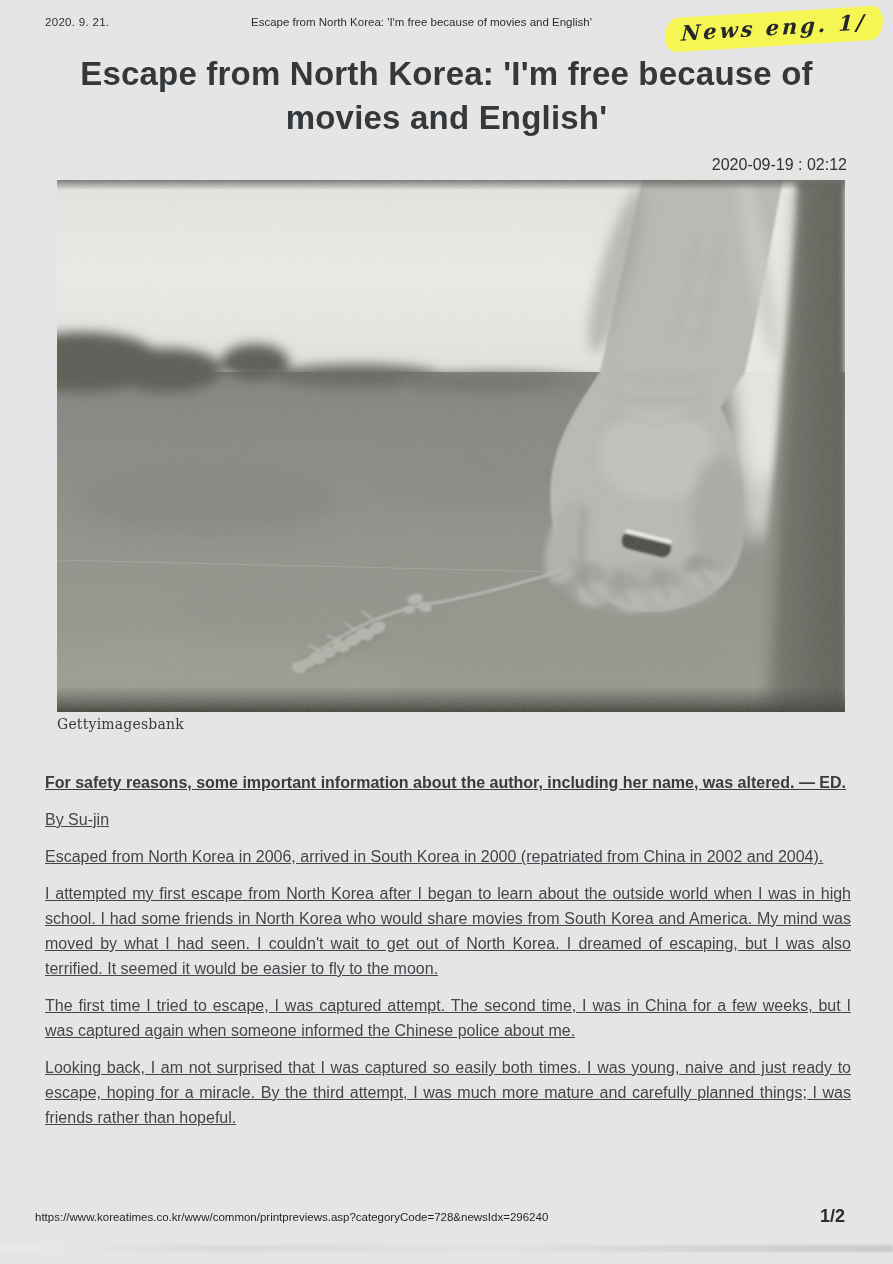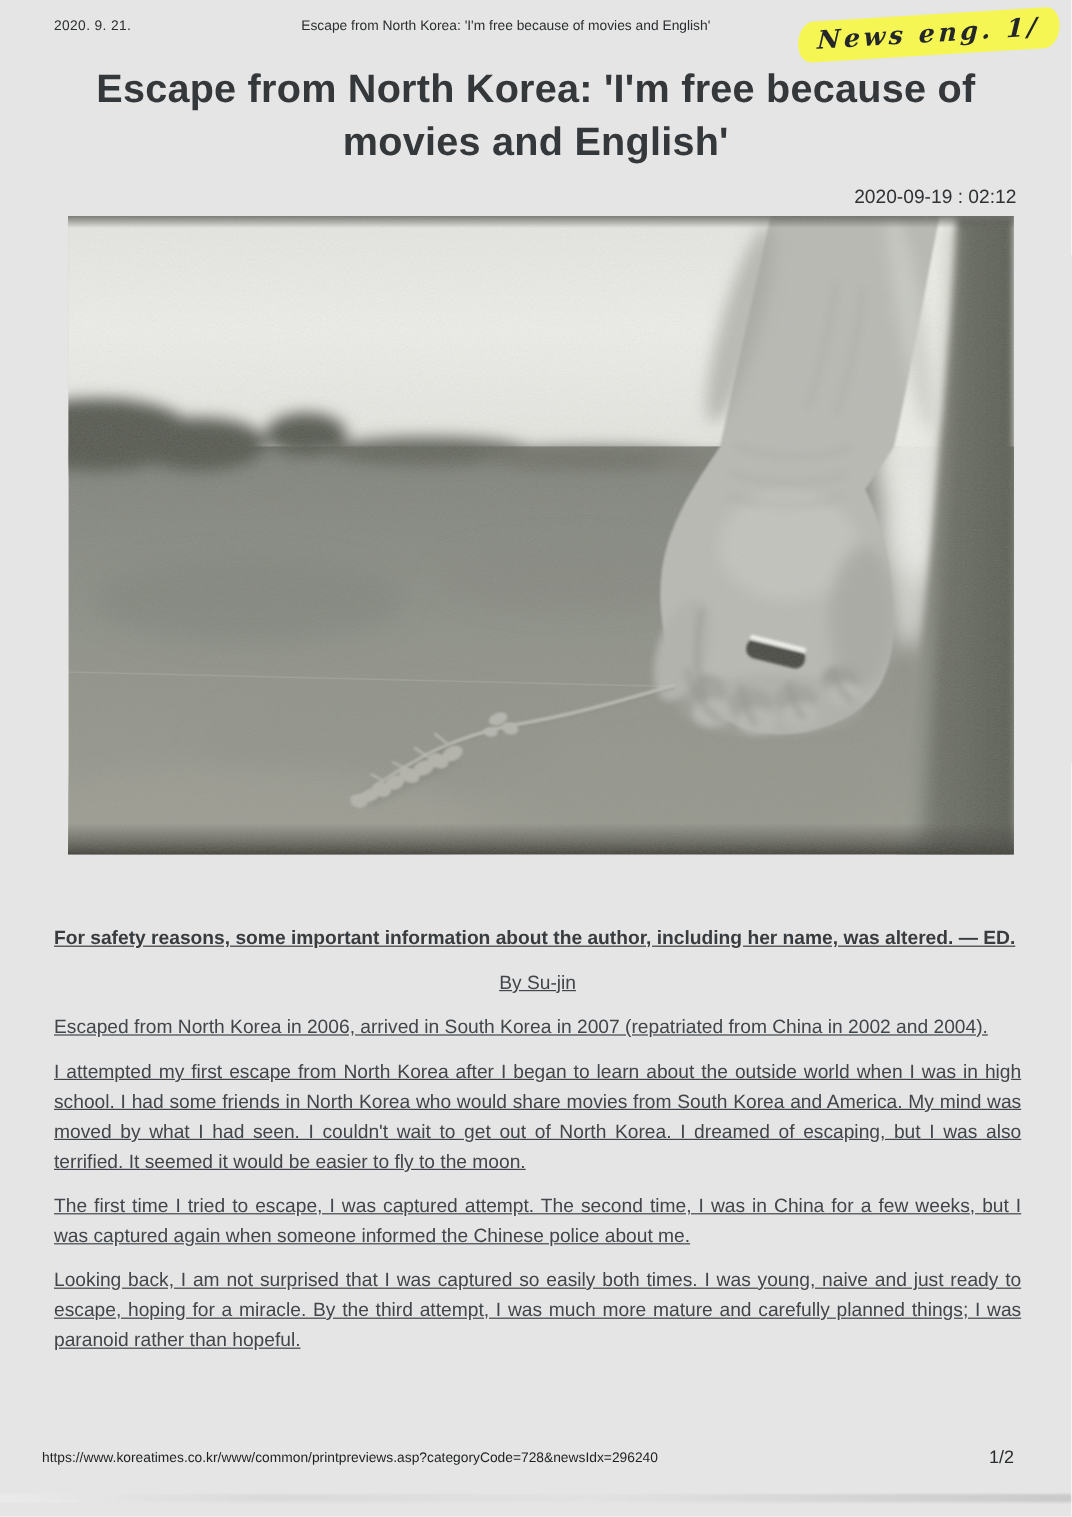--- a/index.html
+++ b/index.html
@@ -28,28 +28,28 @@
   
   figure{margin:0;position:absolute;top:180px;left:57px;width:788px;}
   figure svg{display:block;}
   figcaption{
     margin-top:4px;font-family:"DejaVu Serif",serif;font-size:14px;color:#3b3b3b;letter-spacing:.2px;
   }
   
   .content{position:absolute;top:770px;left:45px;width:806px;}
   .content p{margin:0 0 12px 0;font-size:16px;line-height:25px;text-align:justify;color:#42464a;text-decoration:underline;}
   .content p.note{font-weight:700;color:#383c3f;}
-  .content p.byline{text-align:center;}
+  .content p.byline{text-align:left;}
   
   .print-footer{
     position:absolute;top:1206px;left:35px;right:48px;
     display:flex;justify-content:space-between;align-items:center;
     font-size:11.5px;color:#1e2022;
   }
-  .print-footer .pageno{font-size:15px;color:#2a2d2f;}
+  .print-footer .pageno{font-size:18px;color:#2a2d2f;font-weight:bold;}
   .scan-edge{
     position:absolute;left:0;right:0;top:1245px;height:7px;
     background:linear-gradient(90deg,#ececec 0%,#d9d9d9 25%,#e2e2e2 55%,#cfcfcf 85%,#c6c6c6 100%);
     filter:blur(1px);opacity:.85;
   }
 </style>
 </head>
 <body>
 
 <div class="page">
@@ -218,29 +218,30 @@
           <path d="M263,471 L252,465"></path>
           <path d="M246,482 L235,485"></path>
         </g>
       </g>
 
       <rect x="0" y="0" width="788" height="10" fill="url(#topv)"></rect>
       <rect x="0" y="506" width="788" height="26" fill="url(#botv)"></rect>
 
       <rect x="0" y="0" width="788" height="532" filter="url(#grain)" opacity="0.5"></rect>
     </svg>
+    <figcaption>Gettyimagesbank</figcaption>
   </figure>
 
   <div class="content">
     <p class="note">For safety reasons, some important information about the author, including her name, was altered. — ED.</p>
     <p class="byline">By Su-jin</p>
-    <p>Escaped from North Korea in 2006, arrived in South Korea in 2007 (repatriated from China in 2002 and 2004).</p>
+    <p>Escaped from North Korea in 2006, arrived in South Korea in 2000 (repatriated from China in 2002 and 2004).</p>
     <p>I attempted my first escape from North Korea after I began to learn about the outside world when I was in high school. I had some friends in North Korea who would share movies from South Korea and America. My mind was moved by what I had seen. I couldn't wait to get out of North Korea. I dreamed of escaping, but I was also terrified. It seemed it would be easier to fly to the moon.</p>
     <p>The first time I tried to escape, I was captured attempt. The second time, I was in China for a few weeks, but I was captured again when someone informed the Chinese police about me.</p>
-    <p>Looking back, I am not surprised that I was captured so easily both times. I was young, naive and just ready to escape, hoping for a miracle. By the third attempt, I was much more mature and carefully planned things; I was paranoid rather than hopeful.</p>
+    <p>Looking back, I am not surprised that I was captured so easily both times. I was young, naive and just ready to escape, hoping for a miracle. By the third attempt, I was much more mature and carefully planned things; I was friends rather than hopeful.</p>
   </div>
 
   <div class="print-footer">
     <span>https://www.koreatimes.co.kr/www/common/printpreviews.asp?categoryCode=728&amp;newsIdx=296240</span>
     <span class="pageno">1/2</span>
   </div>
 
   <div class="scan-edge"></div>
 
 </div>

